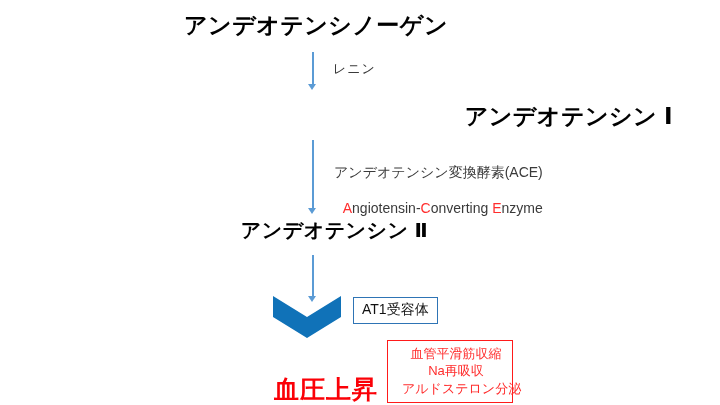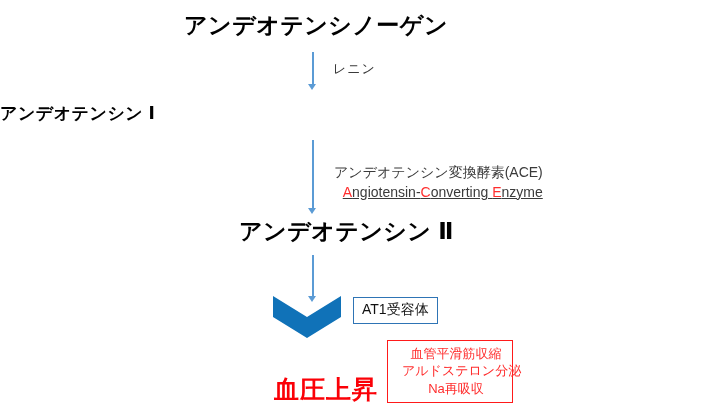--- a/index.html
+++ b/index.html
@@ -27,27 +27,27 @@
     letter-spacing: 0.5px;
     line-height: 1;
   }
   #stage-angiotensinogen {
     left: 0; top: 14px; width: 632px;
     text-align: center;
     font-size: 23px;
   }
   #stage-angiotensin-1 {
     left: 0; top: 105px; width: 673px;
-    text-align: left;
-    font-size: 17px;
+    text-align: right;
+    font-size: 23px;
   }
   #stage-angiotensin-2 {
-    left: 12px; top: 220px; width: 669px;
+    left: 0; top: 220px; width: 669px;
     text-align: center;
-    font-size: 23px;
+    font-size: 20px;
   }
 
   
   .arrow {
     position: absolute;
     width: 14px;
   }
   .arrow .shaft {
     position: absolute;
     left: 6px;
@@ -91,22 +91,21 @@
     letter-spacing: 1px;
   }
   #label-ace {
     left: 334px;
     top: 164px;
     font-size: 14px;
     color: #3a3a3a;
   }
   #label-ace .line2 {
     display: block;
-    margin-top: 2px;
-    text-decoration: underline;
+    margin-top: 18px;
   }
   .ace-cap { color: #ff2d2d; }
 
   
   #chevron {
     position: absolute;
     left: 273px;
     top: 296px;
     width: 68px;
     height: 42px;
@@ -196,17 +195,17 @@
       <polygon points="0,0 34,21 68,0 68,21 34,42 0,21" fill="#1072b8"></polygon>
     </svg>
   </div>
 
   <div id="box-at1">AT1受容体</div>
 
   <div id="bp-rise">血圧上昇</div>
 
   <div id="box-effects">
     <span>血管平滑筋収縮</span>
+    <span>Na再吸収</span>
     <span>アルドステロン分泌</span>
-    <span>Na再吸収</span>
   </div>
 
 </div>
 
 </body></html>

